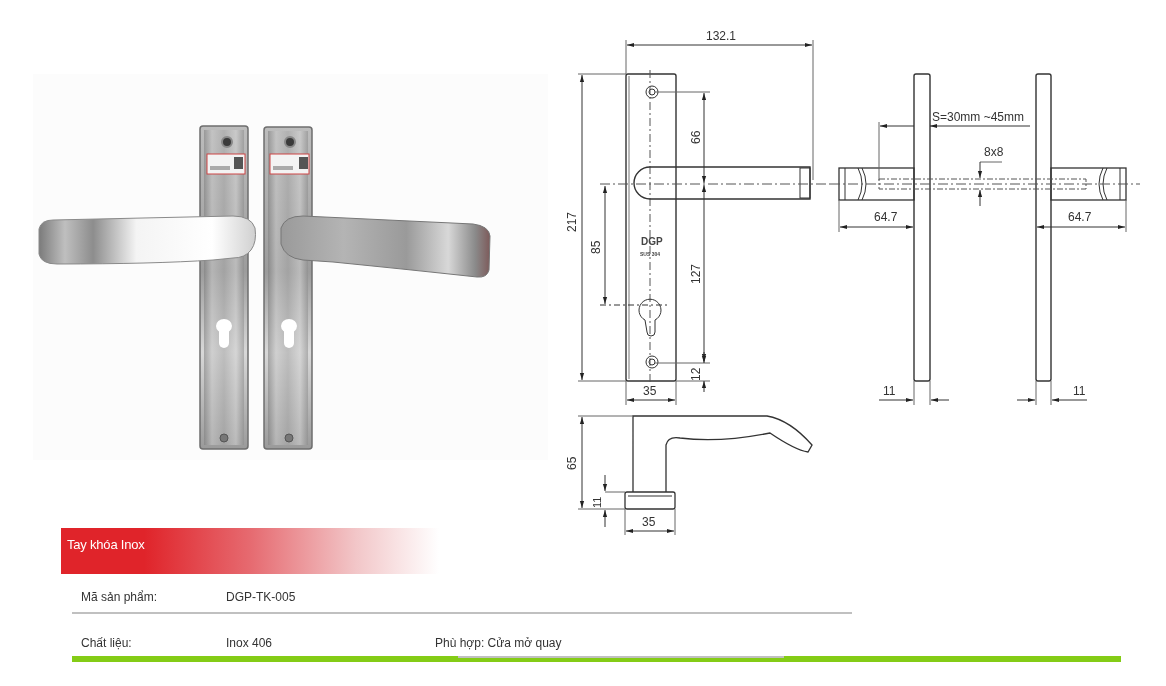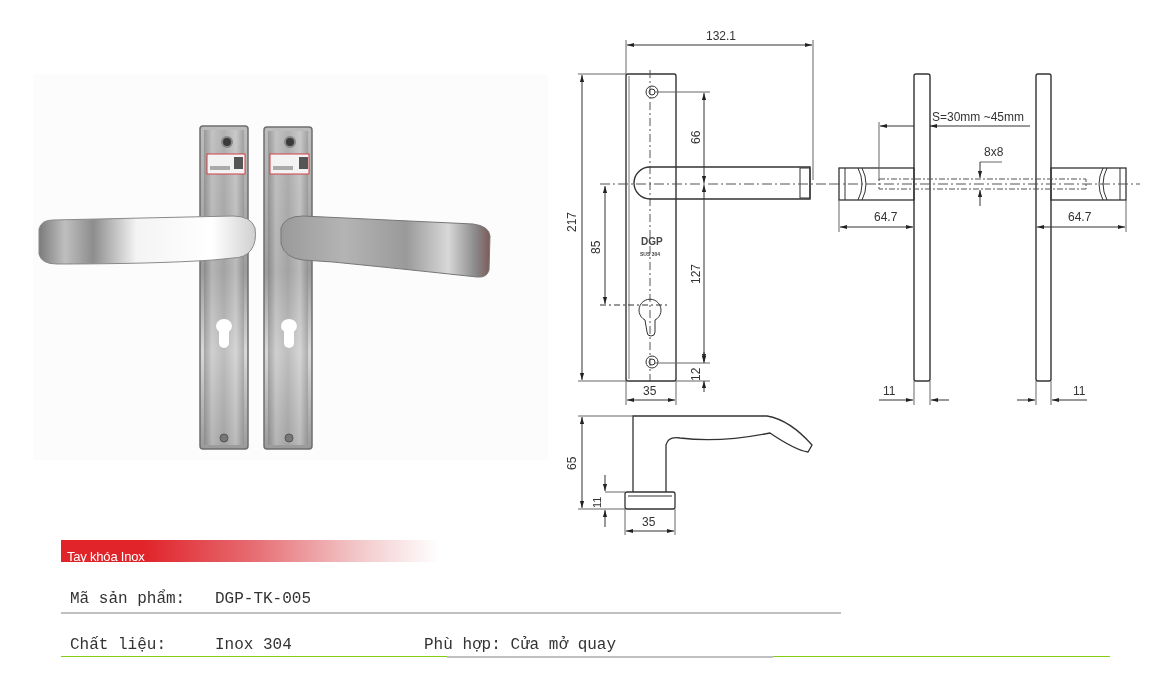--- a/index.html
+++ b/index.html
@@ -1,28 +1,28 @@
 <!DOCTYPE html>
 <html><head>
 <meta charset="utf-8">
 <style>
   html, body { margin:0; padding:0; background:#ffffff; }
   body { width:1166px; height:686px; position:relative; overflow:hidden; font-family:"Liberation Sans", sans-serif; color:#333; }
   .photo { position:absolute; left:33px; top:74px; width:515px; height:386px; background:#fcfcfc; }
   .photo svg { position:absolute; left:0; top:0; }
   .drawing { position:absolute; left:0; top:0; width:1166px; height:540px; }
-  .banner { position:absolute; left:61px; top:528px; width:378px; height:22px;
-    background:linear-gradient(90deg,#e0242a 0%,#e0242a 22%,#e66a70 50%,#f2c6c8 78%,#ffffff 100%);margin-top:12px; }
+  .banner { position:absolute; left:61px; top:528px; width:378px; height:46px;
+    background:linear-gradient(90deg,#e0242a 0%,#e0242a 22%,#e66a70 50%,#f2c6c8 78%,#ffffff 100%); }
   .banner span { position:absolute; left:6px; top:9px; color:#fff; font-size:13px; letter-spacing:-0.2px; }
-  .row { position:absolute; left:61px; font-size:16px; color:#333;font-family:Liberation Mono, monospace; }
+  .row { position:absolute; left:72px; font-size:12px; color:#333; }
   .row .lbl { position:absolute; left:9px; white-space:nowrap; }
   .row .val { position:absolute; left:154px; white-space:nowrap; }
   .row .extra { position:absolute; left:363px; white-space:nowrap; }
   .row1 { top:590px; width:780px; height:22px; border-bottom:2px solid #c0c0c0; }
-  .row2 { top:636px; width:1049px; height:20px; border-bottom:1px solid #84cc16; }
+  .row2 { top:636px; width:1049px; height:20px; border-bottom:6px solid #84cc16; }
   .row2 .grayseg { position:absolute; left:386px; top:20px; width:326px; height:2px; background:#c0c0c0; }
 </style>
 </head>
 <body>
 
 <div class="photo">
   <svg width="515" height="386" viewBox="0 0 515 386">
     <defs>
       <linearGradient id="plateG" x1="0" x2="1" y1="0" y2="0">
         <stop offset="0" stop-color="#7c7c7c"></stop>
@@ -211,16 +211,16 @@
 <div class="banner">
   <span>Tay khóa Inox</span>
 </div>
 
 <div class="row row1">
   <span class="lbl">Mã sản phẩm:</span>
   <span class="val">DGP-TK-005</span>
 </div>
 <div class="row row2">
   <span class="lbl">Chất liệu:</span>
-  <span class="val">Inox 304</span>
+  <span class="val">Inox 406</span>
   <span class="extra">Phù hợp: Cửa mở quay</span>
   <span class="grayseg"></span>
 </div>
 
 </body></html>

